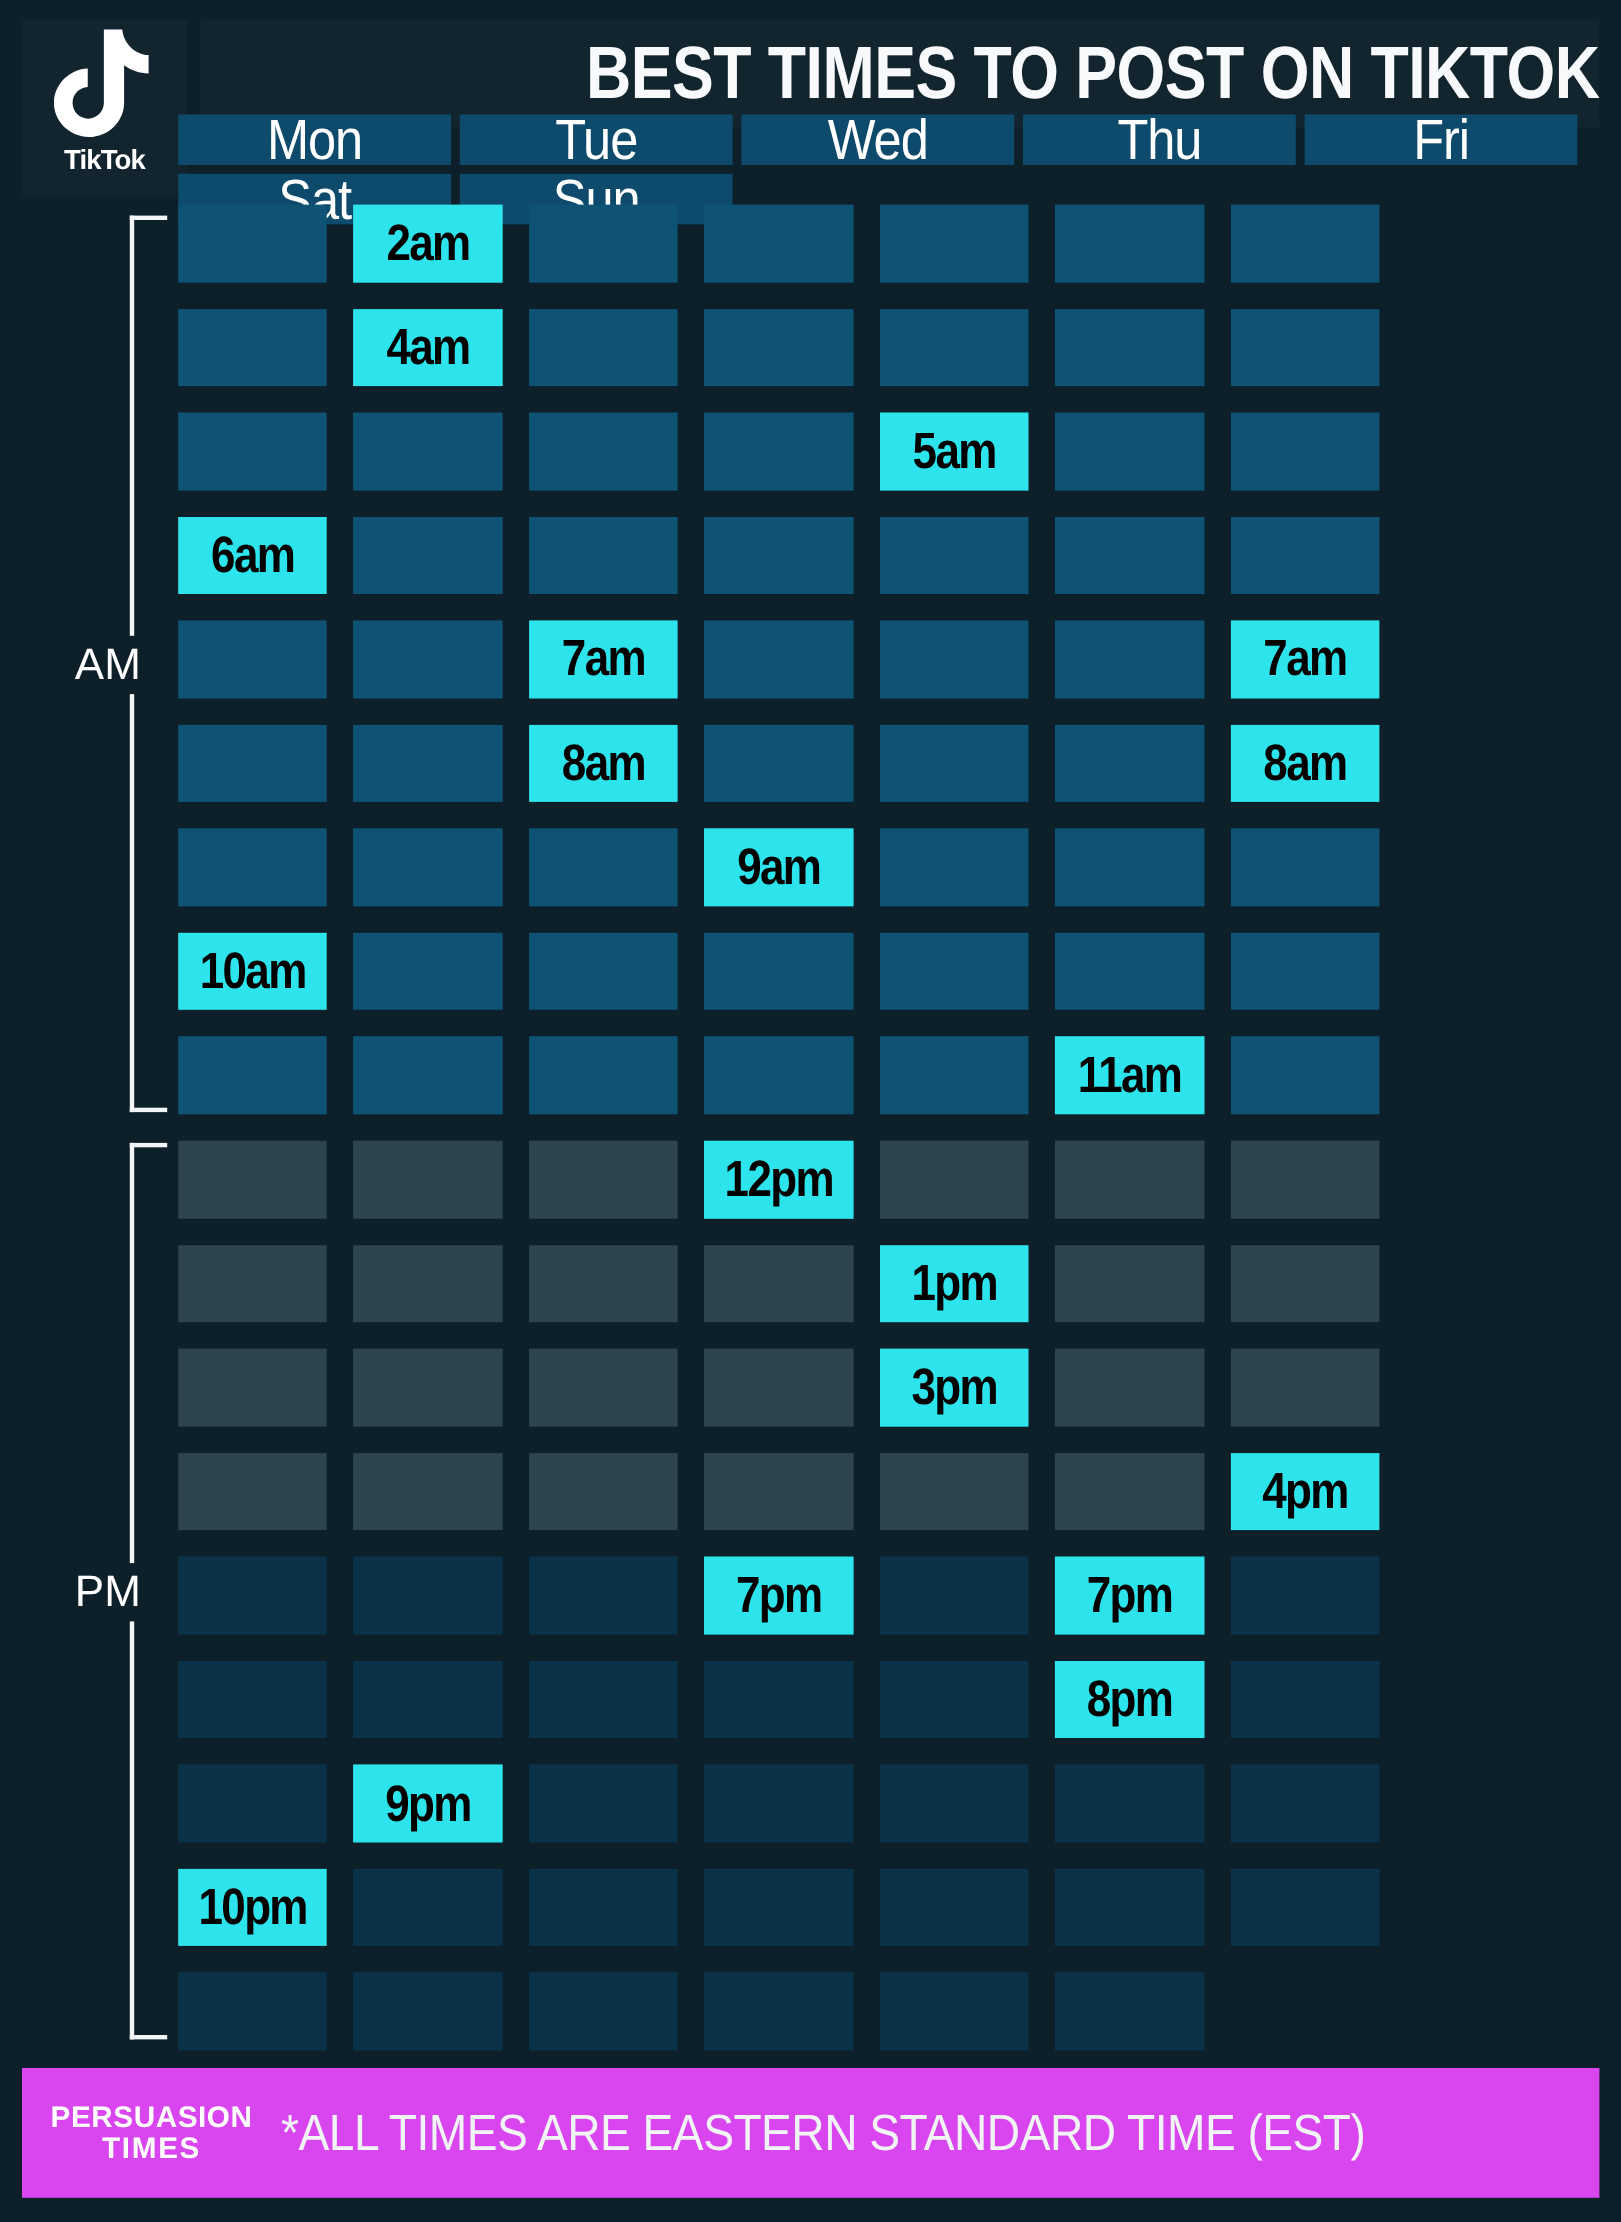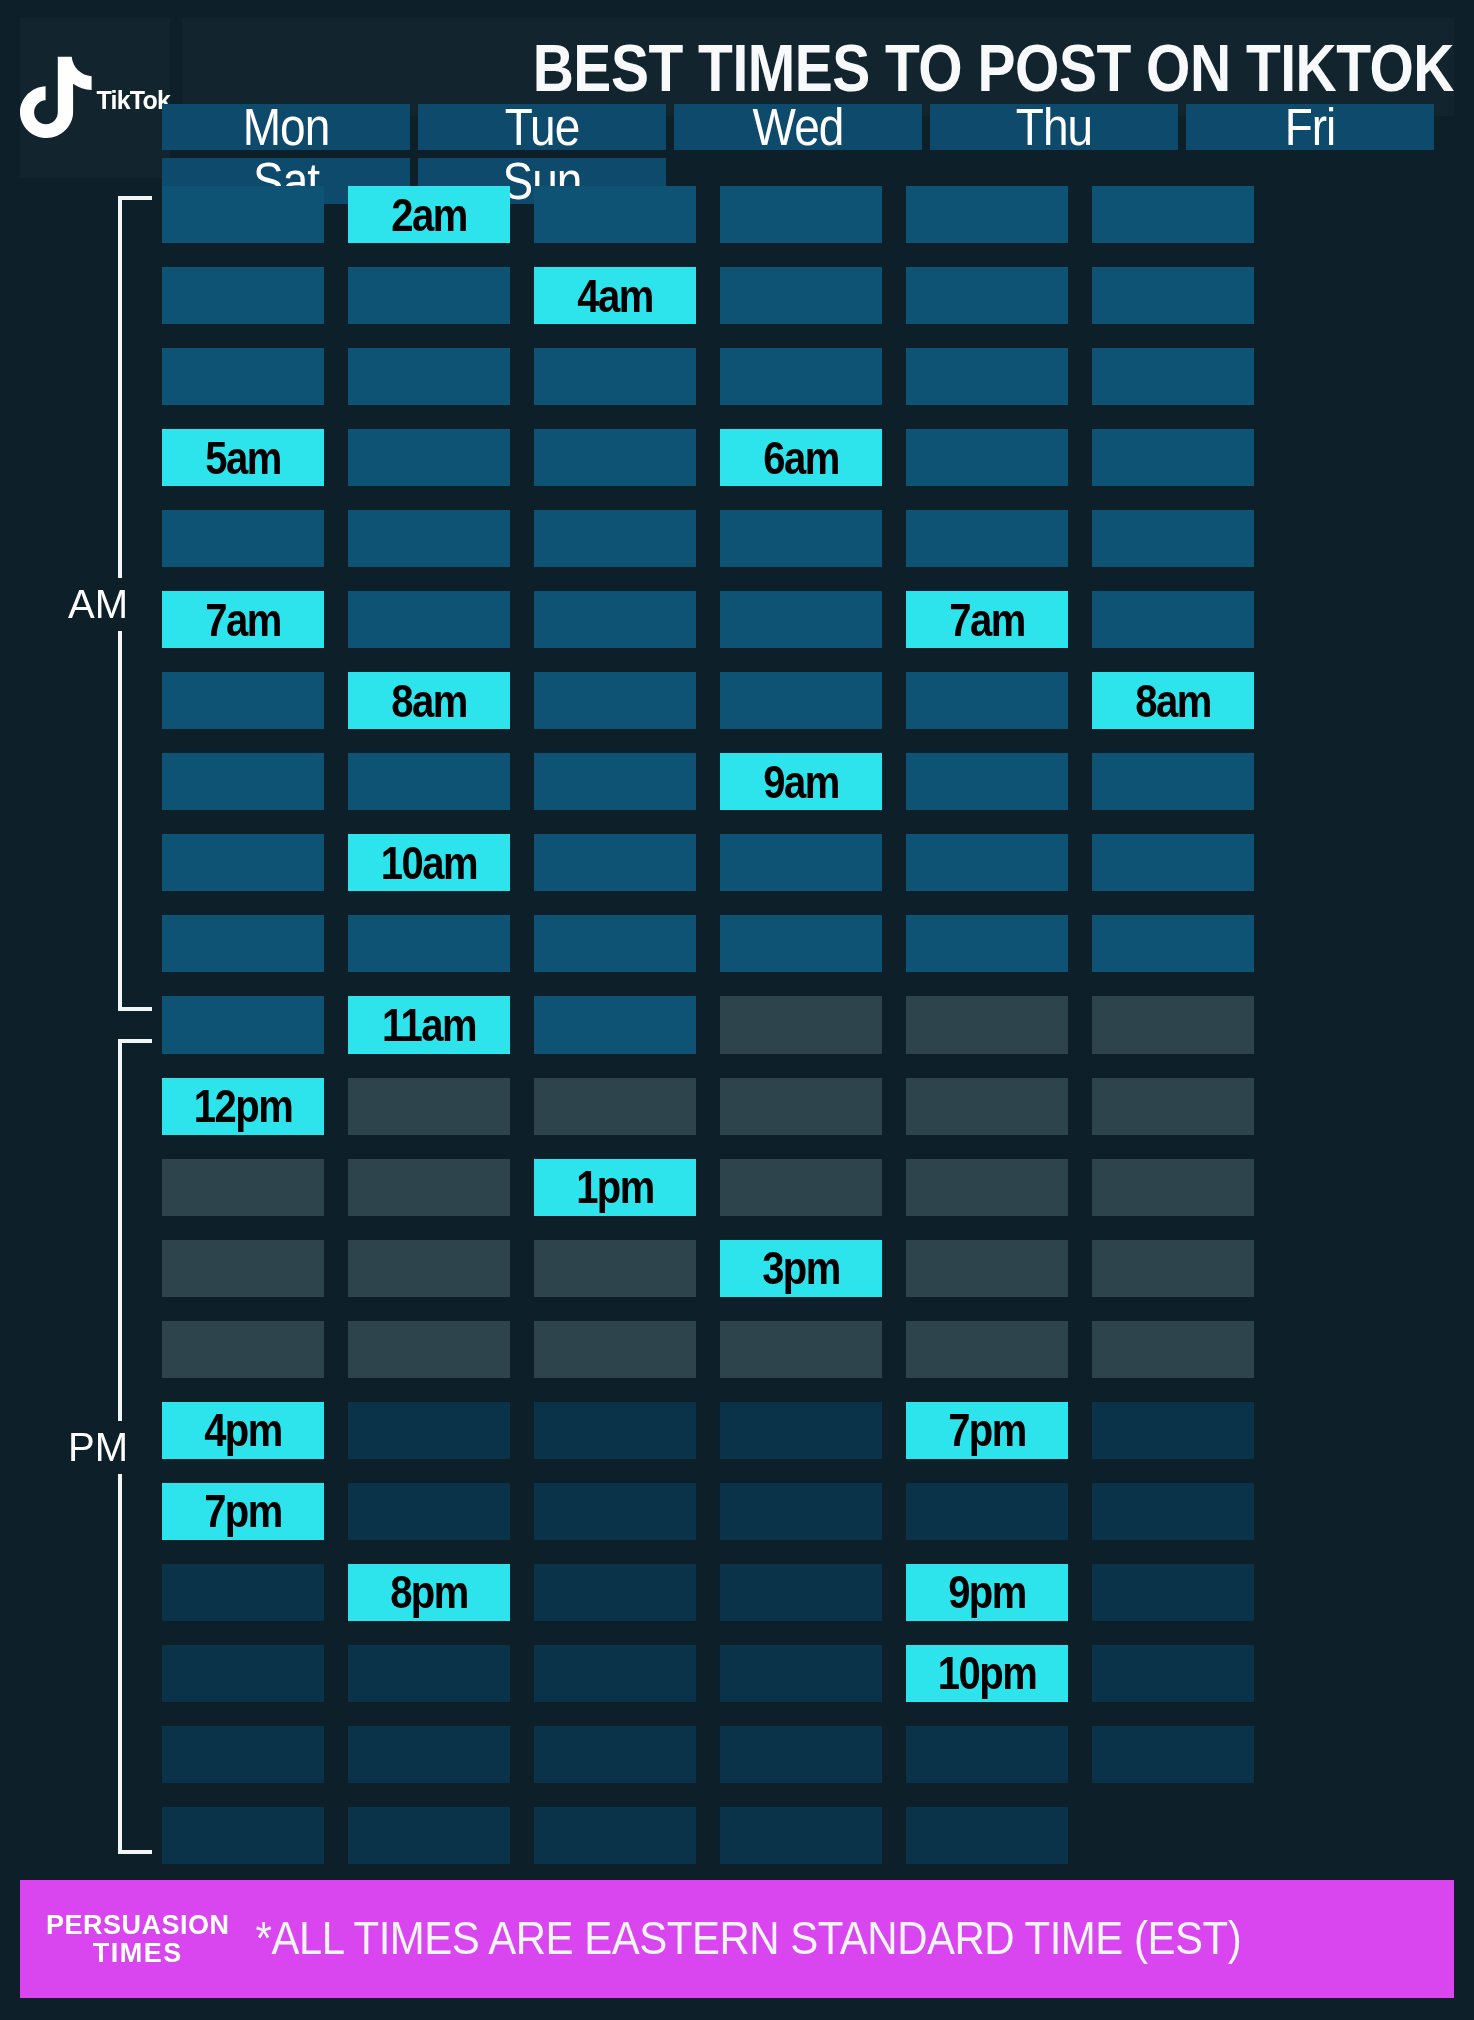--- a/index.html
+++ b/index.html
@@ -19,21 +19,21 @@
   #header {
     position:absolute;
     left:20px; top:18px;
     width:1434px; height:160px;
   }
   #logo-box {
     position:absolute;
     left:0; top:0;
     width:150px; height:160px;
     background:#12242e;
-    display:flex; flex-direction:row;
+    display:flex; flex-direction:column;
     align-items:center; justify-content:flex-start;
     padding-top:6px;
   }
   #tiktok-note { width:92px; height:112px; display:block; }
   #tiktok-word {
     color:#ffffff;
     font-size:25px;
     font-weight:bold;
     letter-spacing:-0.8px;
     line-height:1;
@@ -111,21 +111,21 @@
     border-right:none;
     z-index:1;
   }
 
   
   #grid {
     position:absolute;
     left:162px; top:186px;
     width:1092px; height:1678px;
     display:grid;
-    grid-template-columns:repeat(6, 1fr);
+    grid-template-columns:repeat(7, 1fr);
     grid-auto-rows:1fr;
     gap:24px;
   }
   .cell {
     display:flex; align-items:center; justify-content:center;
     position:relative;
   }
   .cell.am        { background:#0e5274; }
   .cell.pm-slate  { background:#2d444c; }
   .cell.pm-navy   { background:#0a3249; }

